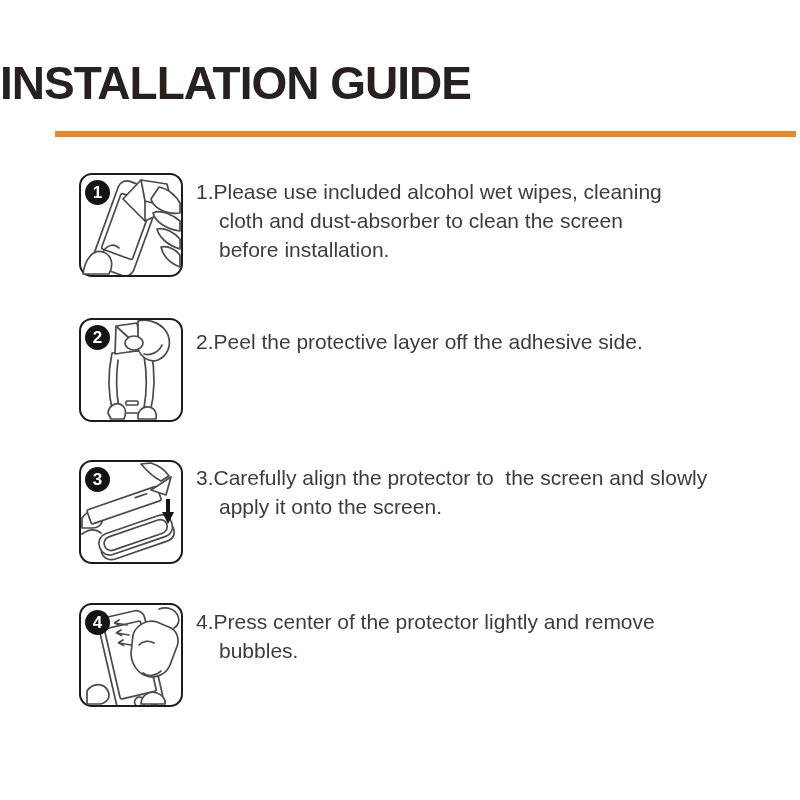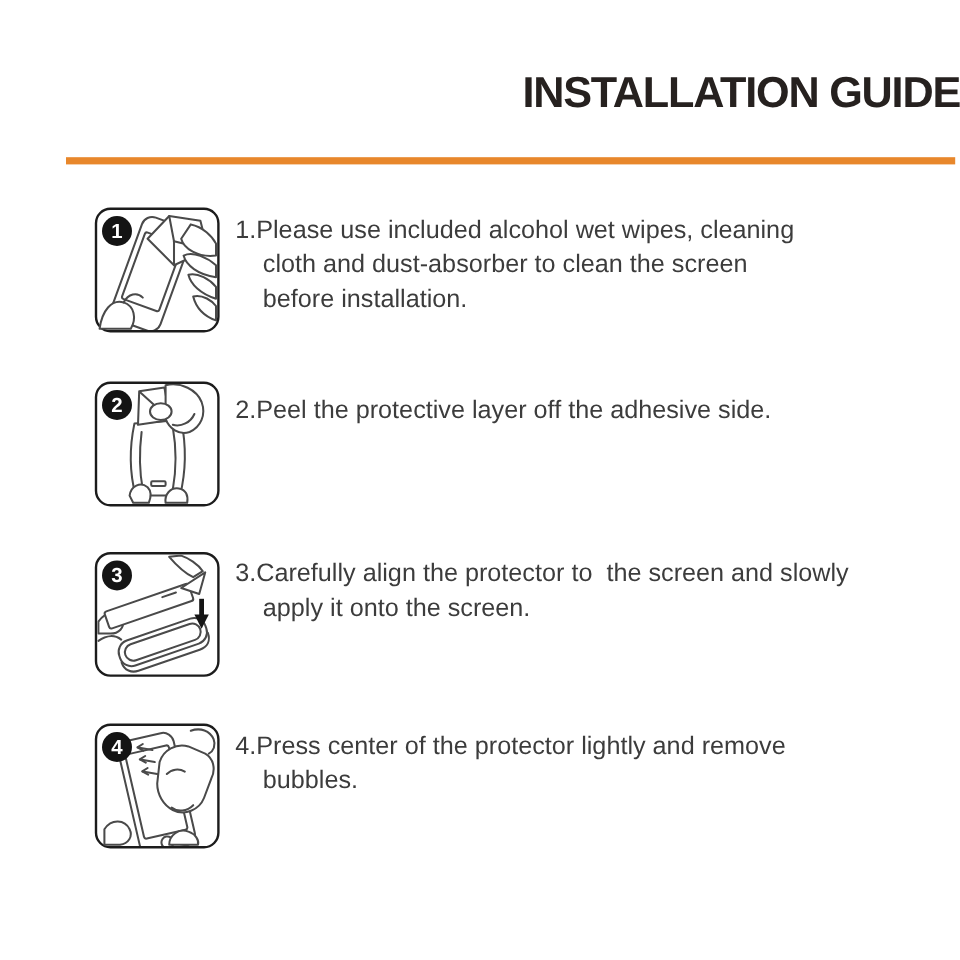--- a/index.html
+++ b/index.html
@@ -1,22 +1,22 @@
 <!DOCTYPE html>
 <html><head>
 <meta charset="utf-8">
 <style>
   html,body { margin:0; padding:0; background:#ffffff; }
   .page {
     position:relative; width:800px; height:800px; background:#ffffff;
     font-family:"Liberation Sans", sans-serif; overflow:hidden;
   }
   .title {
-    position:absolute; top:56px; left:0; width:800px; text-align:right;
-    font-size:36px; font-weight:700; letter-spacing:-1px; color:#26211f;
+    position:absolute; top:56px; left:0; width:800px; text-align:left;
+    font-size:46px; font-weight:700; letter-spacing:-1px; color:#26211f;
   }
   .divider {
     position:absolute; left:55px; top:131px; width:741px; height:6px;
     background:#E8872B;
   }
   .figure {
     position:absolute; left:79px; width:100px; height:100px;
     border:2.5px solid #1c1c1c; border-radius:13px; background:#fff;
   }
   .figure svg { position:absolute; left:0; top:0; width:100px; height:100px; }

